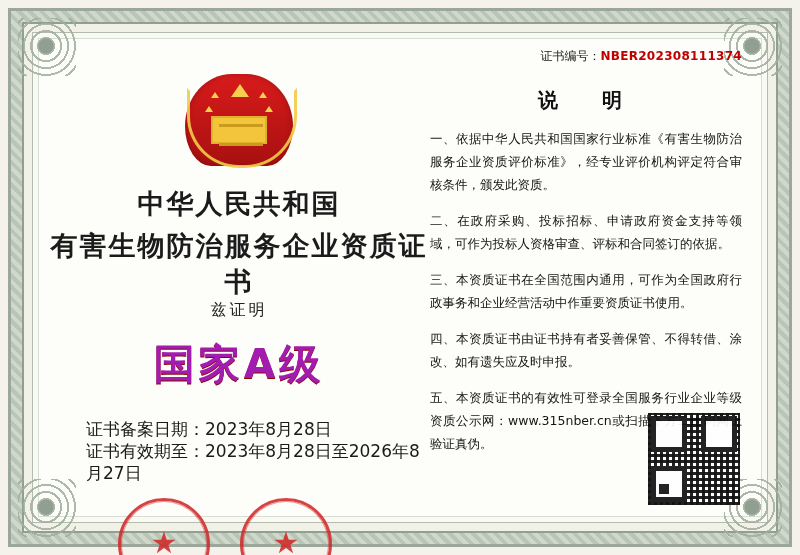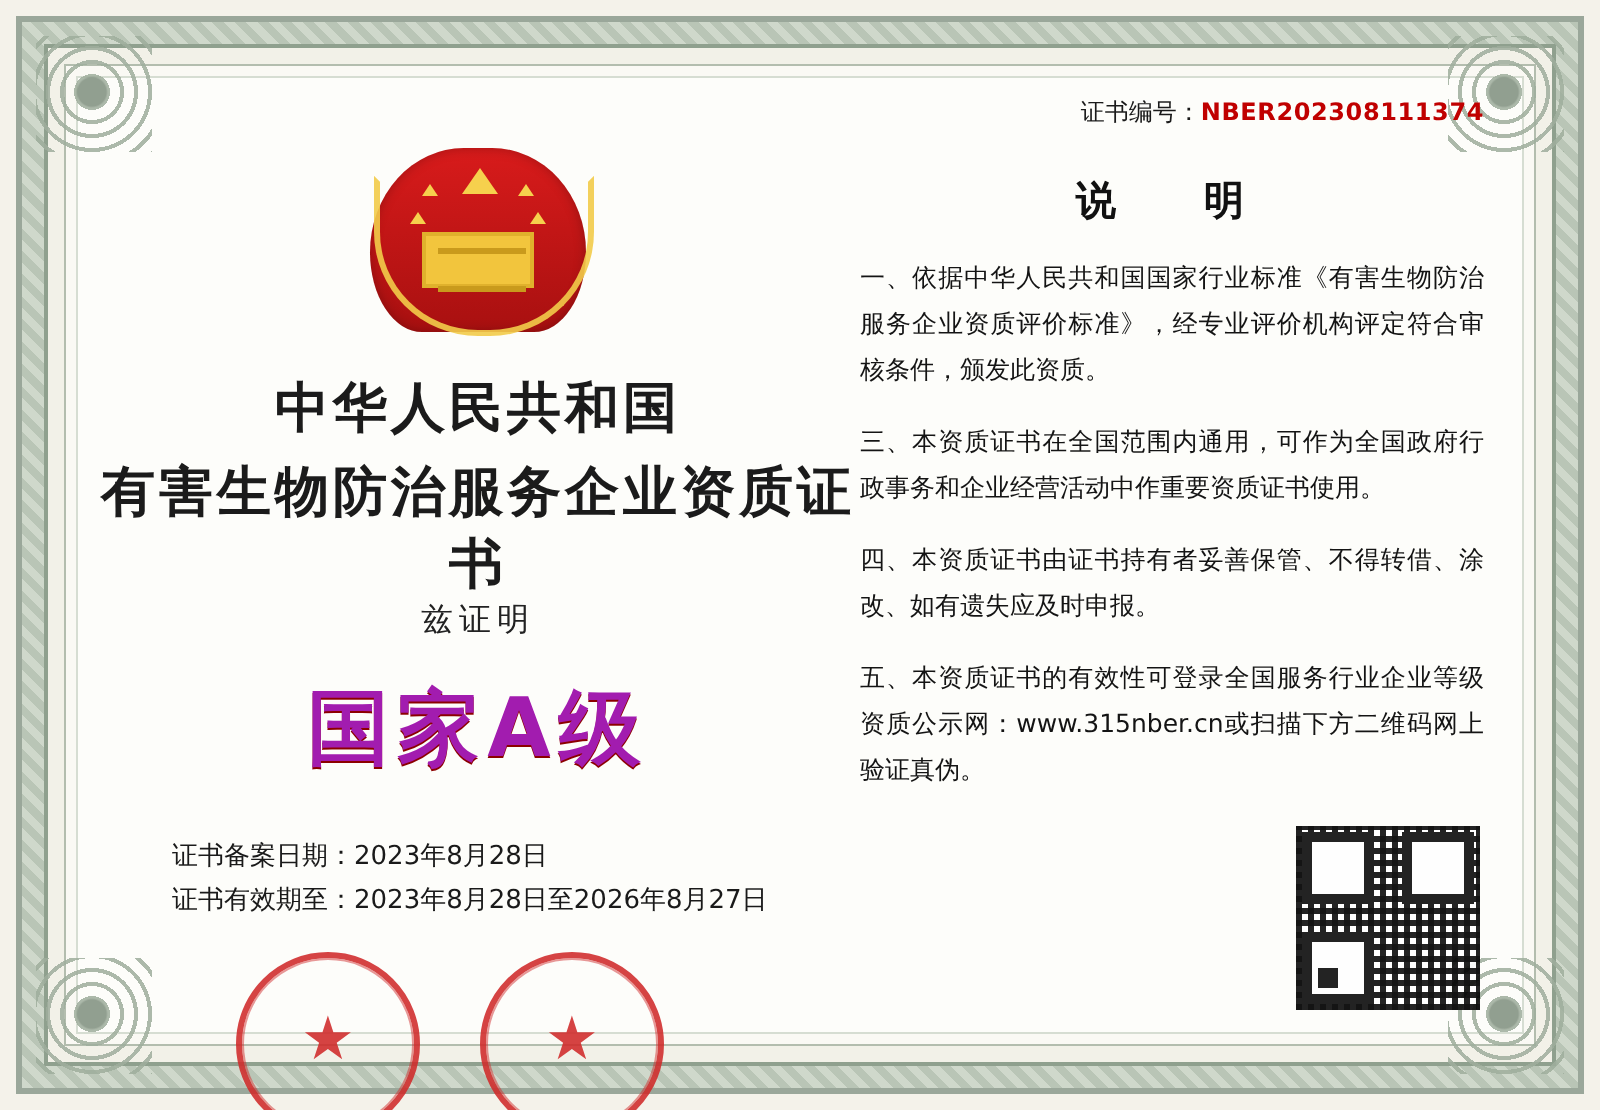--- a/index.html
+++ b/index.html
@@ -106,21 +106,21 @@
   }
   .title1{font-size:27px;margin-top:14px;}
   .title2{font-size:27px;margin-top:6px;}
   .zizhengming{font-size:16px;color:#222;letter-spacing:3px;}
   .company{font-size:19px;color:#111;margin-top:18px;font-weight:bold;letter-spacing:1px;}
   .grade{
     margin-top:16px;font-size:41px;font-weight:bold;color:#a21caf;
     letter-spacing:4px;text-shadow:0 1px 0 #8c0000;
   }
   .dates{
-    margin-top:26px;font-size:13px;color:#1a1a1a;line-height:22px;
+    margin-top:26px;font-size:17px;color:#1a1a1a;line-height:22px;
     text-align:left;padding-left:42px;
   }
   .dates span.lbl{letter-spacing:0px;}
   .seals{
     position:relative;margin-top:14px;height:86px;
   }
   .seal{
     position:absolute;width:86px;height:86px;border-radius:50%;
     border:3px solid #d02a2a;opacity:.88;
   }
@@ -239,20 +239,21 @@
 
     <div class="right">
 
       <div class="certno">
         <span>证书编号：</span><b>NBER202308111374</b>
       </div>
 
       <div class="shuoming">说　明</div>
 
       <div class="para first">一、依据中华人民共和国国家行业标准《有害生物防治服务企业资质评价标准》，经专业评价机构评定符合审核条件，颁发此资质。</div>
+      <div class="para">二、在政府采购、投标招标、申请政府资金支持等领域，可作为投标人资格审查、评标和合同签订的依据。</div>
       <div class="para">三、本资质证书在全国范围内通用，可作为全国政府行政事务和企业经营活动中作重要资质证书使用。</div>
       <div class="para">四、本资质证书由证书持有者妥善保管、不得转借、涂改、如有遗失应及时申报。</div>
       <div class="para">五、本资质证书的有效性可登录全国服务行业企业等级资质公示网：www.315nber.cn或扫描下方二维码网上验证真伪。</div>
 
       <div class="qr">
         <div class="bl"></div>
           <div class="blc"></div>
       </div>
     </div>
 

